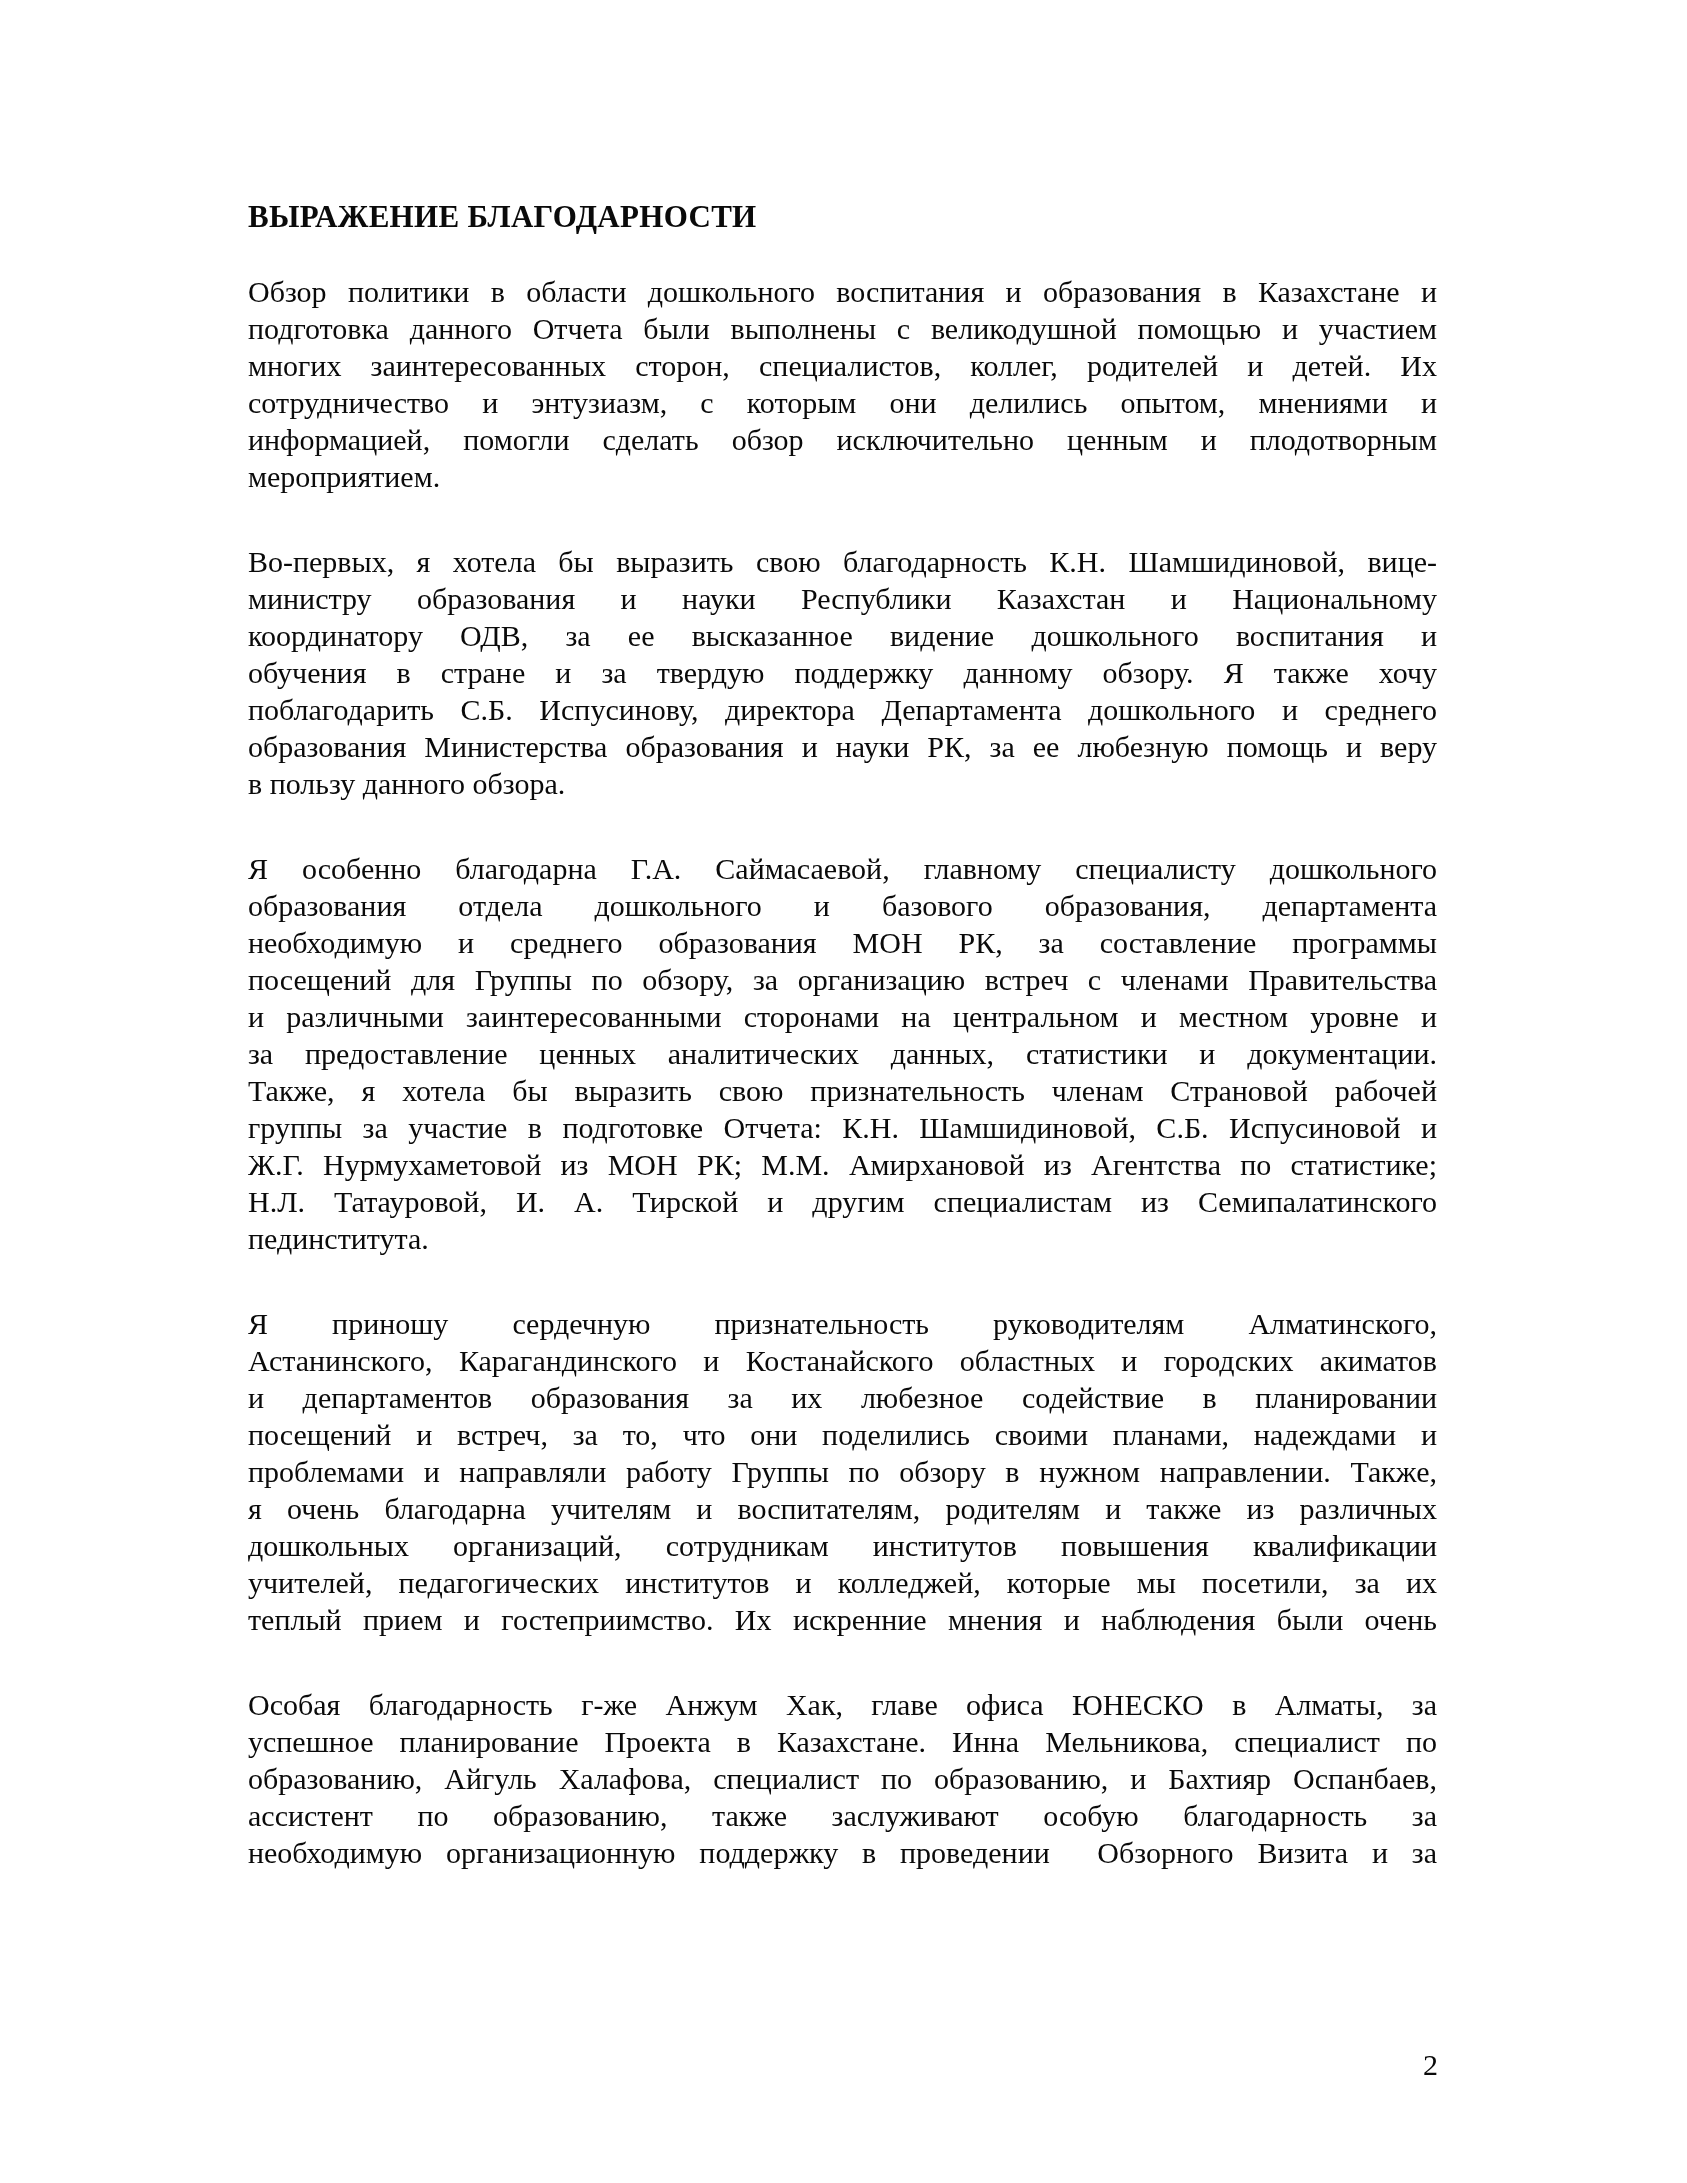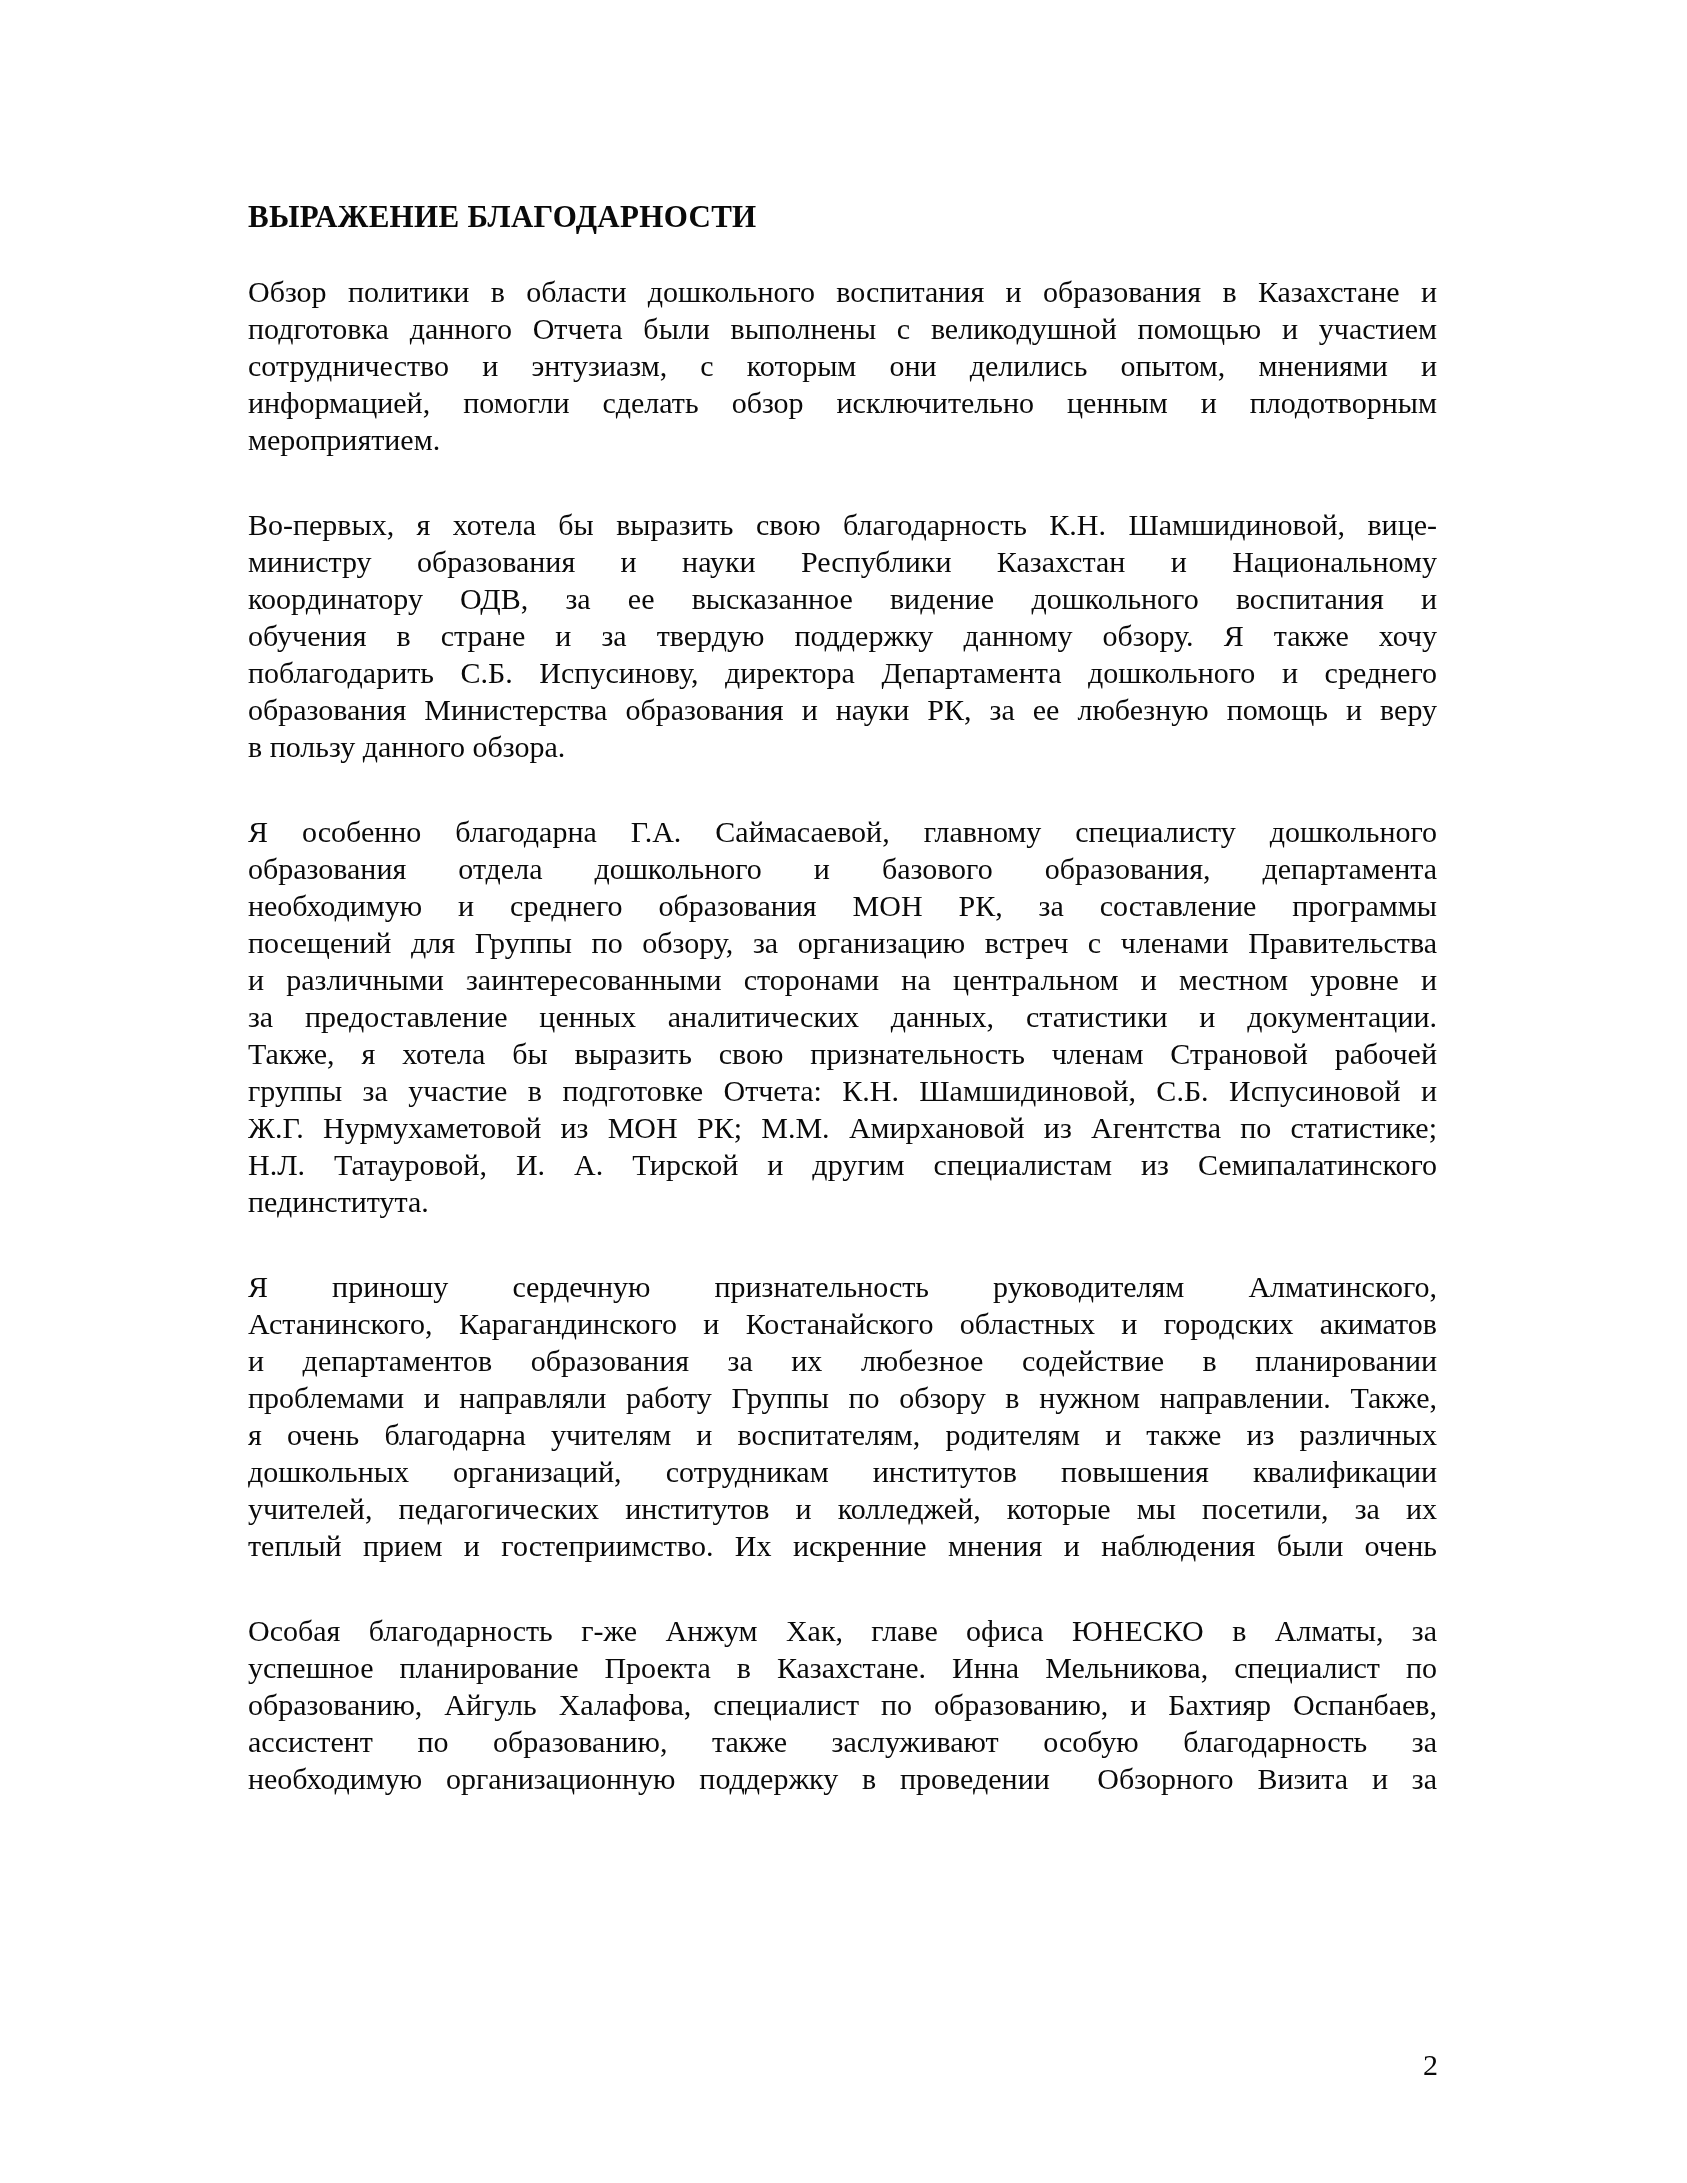--- a/index.html
+++ b/index.html
@@ -56,20 +56,21 @@
 </head>
 <body>
 
 <div class="page">
   <div class="content">
     <h1 class="title">ВЫРАЖЕНИЕ БЛАГОДАРНОСТИ</h1>
     <div id="paragraphs">
         <div class="paragraph">
           <div class="line">Обзор политики в области дошкольного воспитания и образования в Казахстане и</div>
           <div class="line">подготовка данного Отчета были выполнены с великодушной помощью и участием</div>
+          <div class="line">многих заинтересованных сторон, специалистов, коллег, родителей и детей. Их</div>
           <div class="line">сотрудничество и энтузиазм, с которым они делились опытом, мнениями и</div>
           <div class="line">информацией, помогли сделать обзор исключительно ценным и плодотворным</div>
           <div class="line last">мероприятием.</div>
         </div>
         <div class="paragraph">
           <div class="line">Во-первых, я хотела бы выразить свою благодарность К.Н. Шамшидиновой, вице-</div>
           <div class="line">министру образования и науки Республики Казахстан и Национальному</div>
           <div class="line">координатору ОДВ, за ее высказанное видение дошкольного воспитания и</div>
           <div class="line">обучения в стране и за твердую поддержку данному обзору. Я также хочу</div>
           <div class="line">поблагодарить С.Б. Испусинову, директора Департамента дошкольного и среднего</div>
@@ -86,20 +87,21 @@
           <div class="line">Также, я хотела бы выразить свою признательность членам Страновой рабочей</div>
           <div class="line">группы за участие в подготовке Отчета: К.Н. Шамшидиновой, С.Б. Испусиновой и</div>
           <div class="line">Ж.Г. Нурмухаметовой из МОН РК; М.М. Амирхановой из Агентства по статистике;</div>
           <div class="line">Н.Л. Татауровой, И. А. Тирской и другим специалистам из Семипалатинского</div>
           <div class="line last">пединститута.</div>
         </div>
         <div class="paragraph">
           <div class="line">Я приношу сердечную признательность руководителям Алматинского,</div>
           <div class="line">Астанинского, Карагандинского и Костанайского областных и городских акиматов</div>
           <div class="line">и департаментов образования за их любезное содействие в планировании</div>
+          <div class="line">посещений и встреч, за то, что они поделились своими планами, надеждами и</div>
           <div class="line">проблемами и направляли работу Группы по обзору в нужном направлении. Также,</div>
           <div class="line">я очень благодарна учителям и воспитателям, родителям и также из различных</div>
           <div class="line">дошкольных организаций, сотрудникам институтов повышения квалификации</div>
           <div class="line">учителей, педагогических институтов и колледжей, которые мы посетили, за их</div>
           <div class="line">теплый прием и гостеприимство. Их искренние мнения и наблюдения были очень</div>
         </div>
         <div class="paragraph">
           <div class="line">Особая благодарность г-же Анжум Хак, главе офиса ЮНЕСКО в Алматы, за</div>
           <div class="line">успешное планирование Проекта в Казахстане. Инна Мельникова, специалист по</div>
           <div class="line">образованию, Айгуль Халафова, специалист по образованию, и Бахтияр Оспанбаев,</div>

